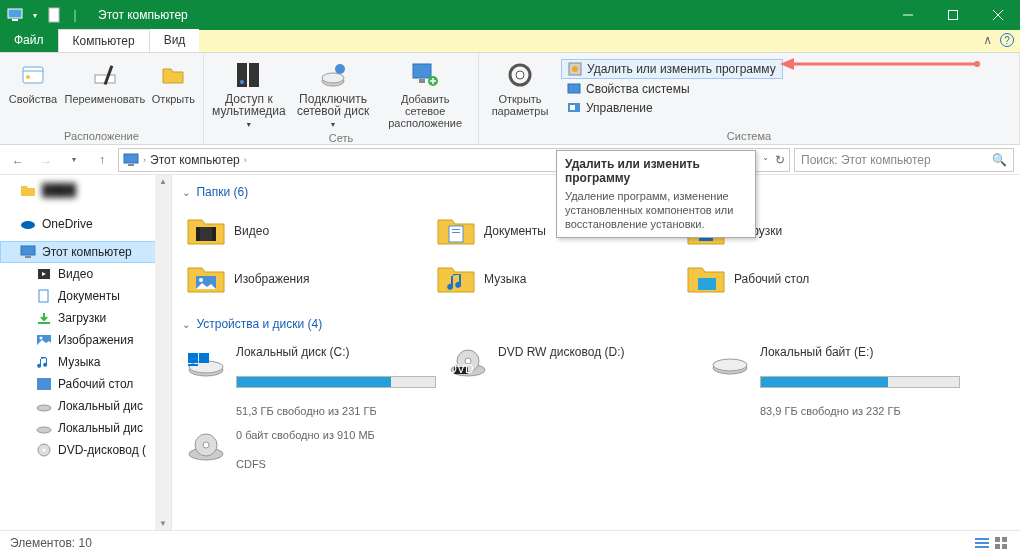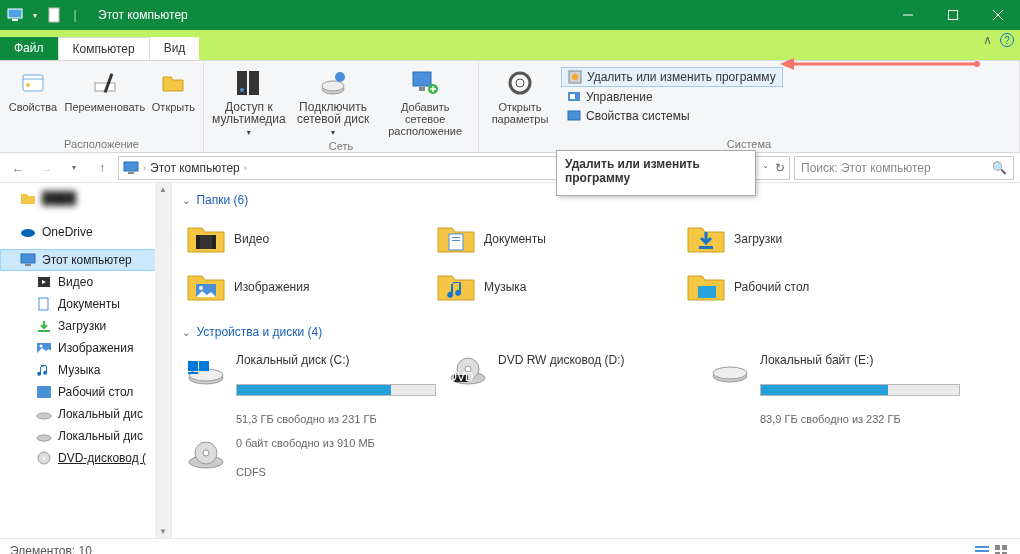--- a/index.html
+++ b/index.html
@@ -3,21 +3,21 @@
 <meta charset="utf-8">
 <style>
 *{box-sizing:border-box;margin:0;padding:0;font-family:"Segoe UI",Tahoma,sans-serif;font-size:12px}
 body{width:1020px;height:554px;overflow:hidden;background:#fff;color:#333;position:relative}
 .titlebar{height:30px;background:#0e8a3e;display:flex;align-items:center;color:#fff}
 .titlebar .tb-icons{display:flex;gap:2px;padding:0 6px}
 .titlebar .tb-ic{width:18px;height:18px;display:flex;align-items:center;justify-content:center}
 .titlebar .tb-title{padding-left:8px;font-size:12px}
 .titlebar .winbtns{margin-left:auto;display:flex}
 .titlebar .winbtn{width:45px;height:30px;display:flex;align-items:center;justify-content:center;color:#fff}
-.tabs{height:31px;display:flex;align-items:flex-end;background:#bef264;border-bottom:1px solid #d9d9d9;position:relative}
+.tabs{height:23px;display:flex;align-items:flex-end;background:#fef9c3;border-bottom:1px solid #d9d9d9;position:relative}
 .tabs .file-tab{background:#0e8a3e;color:#fff;padding:4px 14px;height:23px}
 .tabs .tab{padding:4px 14px;height:23px;border:1px solid #d9d9d9;border-bottom:none;background:#fff}
 .tabs .tab.plain{border:none}
 .tabs .help{position:absolute;right:6px;top:3px;display:flex;gap:8px;color:#666}
 .ribbon{height:92px;background:#f5f6f7;border-bottom:1px solid #d9d9d9;display:flex}
 .rgroup{border-right:1px solid #e1e1e1;padding:4px 6px 2px;display:flex;flex-direction:column}
 .rgroup-body{display:flex;gap:6px;flex:1}
 .rgroup-label{text-align:center;color:#777;font-size:11px;padding-top:1px}
 .bigbtn{display:flex;flex-direction:column;align-items:center;justify-content:flex-start;width:66px;padding:2px 2px 0;text-align:center;gap:2px}
 .bigbtn .ic{width:32px;height:32px;display:flex;align-items:center;justify-content:center}
@@ -198,33 +198,33 @@
               <svg width="14" height="14">
                 <rect x="1" y="1" width="12" height="12" fill="#d0d0d0" stroke="#888"></rect>
                 <circle cx="7" cy="7" r="3" fill="#f5a623"></circle>
               </svg>
             </span>
           <span>Удалить или изменить программу</span>
         </div>
         <div class="smallbtn">
           <span>
               <svg width="14" height="14">
+                <rect x="1" y="2" width="12" height="9" fill="#4a90d9" stroke="#2a70b9"></rect>
+              </svg>
+            </span>
+          <span>Свойства системы</span>
+        </div>
+        <div class="smallbtn">
+          <span>
+              <svg width="14" height="14">
                 <rect x="1" y="2" width="12" height="9" fill="#4a90d9"></rect>
                 <rect x="3" y="4" width="5" height="5" fill="#fff"></rect>
               </svg>
             </span>
           <span>Управление</span>
-        </div>
-        <div class="smallbtn">
-          <span>
-              <svg width="14" height="14">
-                <rect x="1" y="2" width="12" height="9" fill="#4a90d9" stroke="#2a70b9"></rect>
-              </svg>
-            </span>
-          <span>Свойства системы</span>
         </div>
       </div>
     </div>
     <div class="rgroup-label">Система</div>
   </div>
 </div>
 
 <svg class="anno-arrow" width="200" height="14">
   <line x1="200" y1="7" x2="10" y2="7" stroke="#f5736b" stroke-width="3"></line>
   <polygon points="0,7 14,1 14,13" fill="#f5736b"></polygon>
@@ -252,20 +252,21 @@
     </span>
   </div>
   <div class="searchbox">
     <span style="flex:1">Поиск: Этот компьютер</span>
     <span>🔍</span>
   </div>
 </div>
 
 <div class="tooltip">
   <div class="tt-title">Удалить или изменить программу</div>
+  <div class="tt-body">Удаление программ, изменение установленных компонентов или восстановление установки.</div>
 </div>
 
 <div class="main">
   <div class="sidebar" id="sidebar" style="position:relative">
     <div class="sb-scroll">
       <span style="font-size:8px;color:#888;margin-top:2px">▲</span>
       <div style="flex:1"></div>
       <span style="font-size:8px;color:#888;margin-bottom:2px">▼</span>
     </div>
   <div class="sbit">
@@ -357,21 +358,21 @@
         <span style="">Локальный дис</span>
       </div>
       <div class="sbit" style="padding-left: 36px;">
         <span class="sic">
           <svg width="16" height="12">
             <ellipse cx="8" cy="8" rx="7" ry="3" fill="#ccc" stroke="#999"></ellipse>
           </svg>
         </span>
         <span style="">Локальный дис</span>
       </div>
-      <div class="sbit" style="padding-left: 36px; text-decoration: underline;">
+      <div class="sbit" style="padding-left: 36px;">
         <span class="sic">
           <svg width="16" height="14">
             <circle cx="8" cy="7" r="6" fill="#ddd" stroke="#999"></circle>
             <circle cx="8" cy="7" r="1.5" fill="#fff"></circle>
           </svg>
         </span>
         <span style="">DVD-дисковод (</span>
       </div>
     </div>
   <div class="content">

